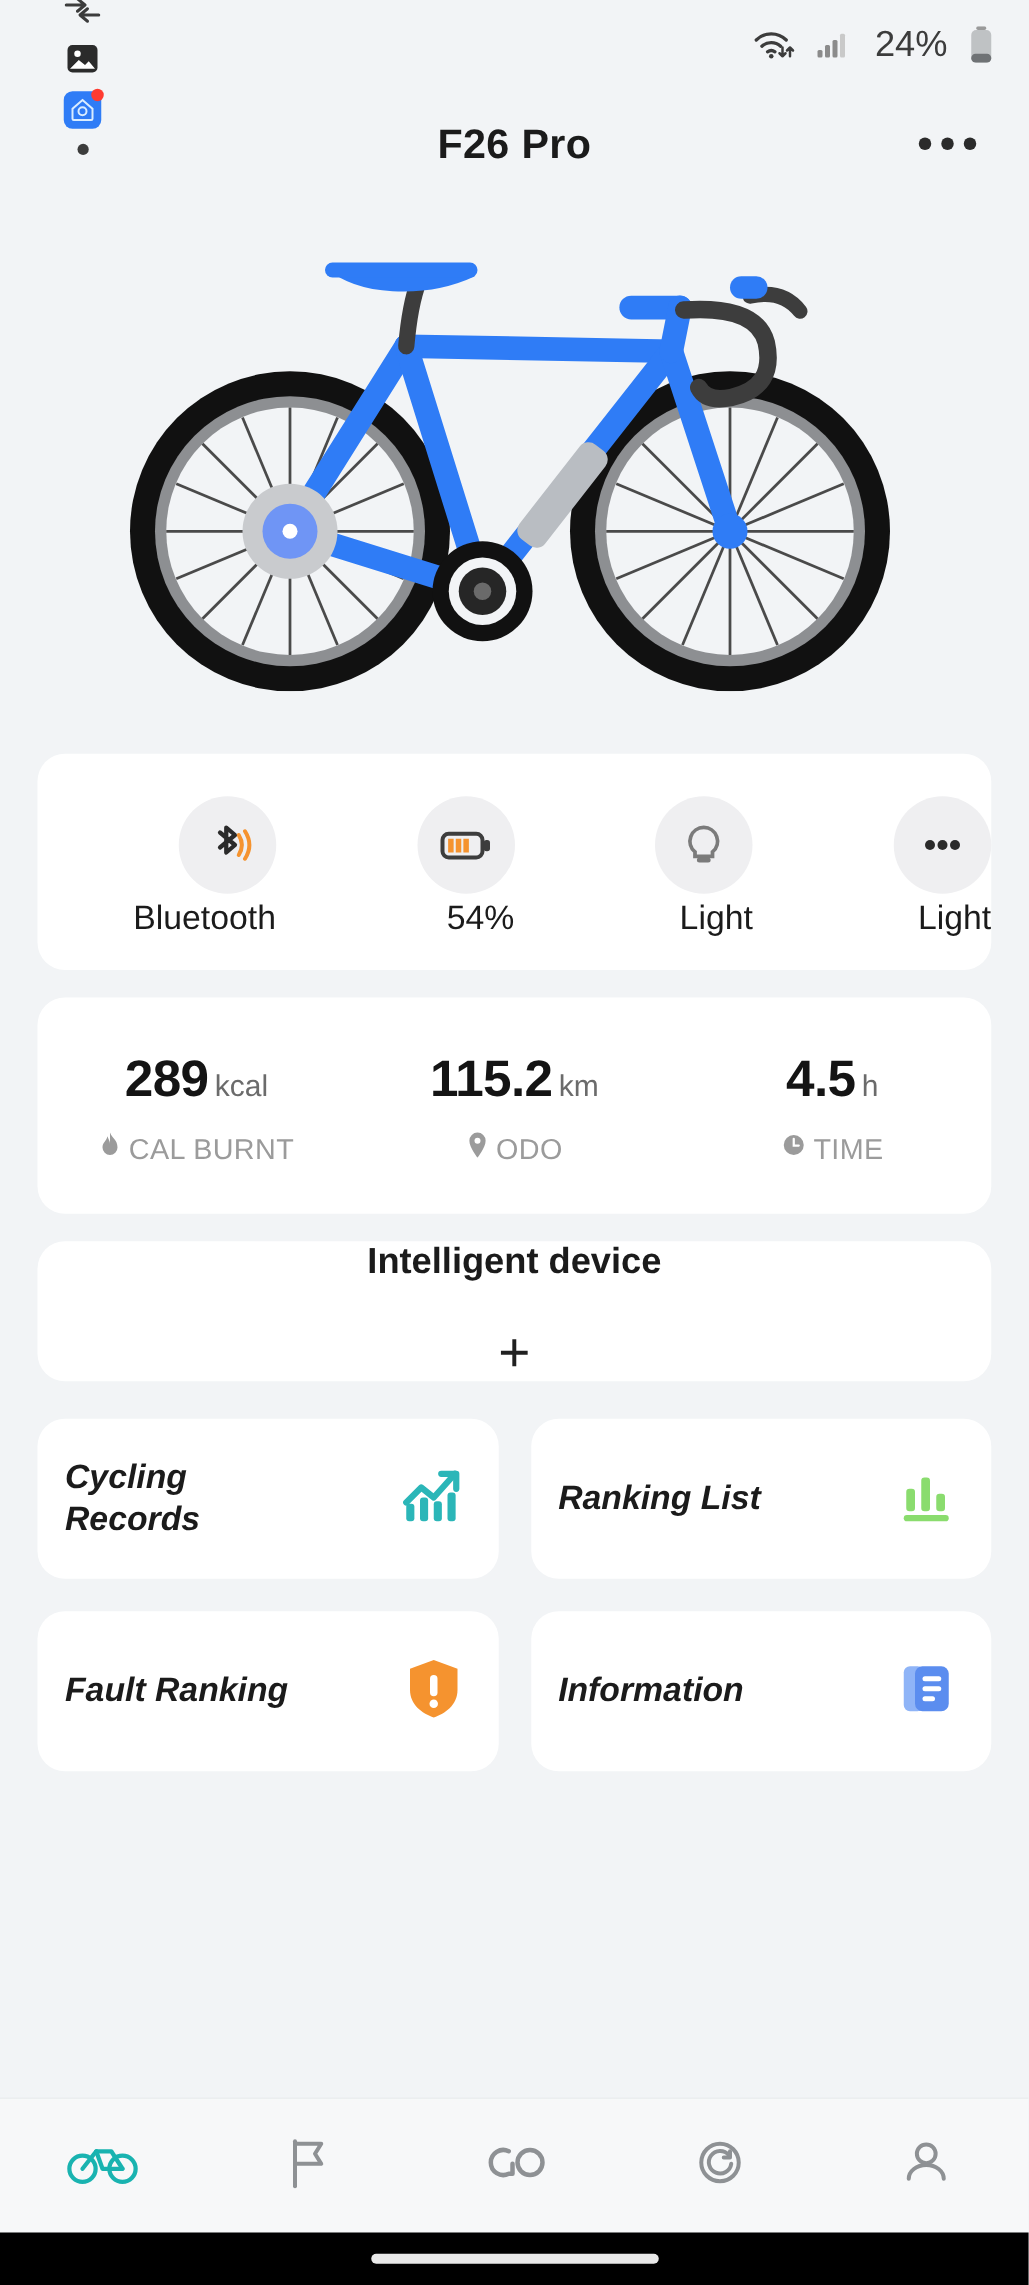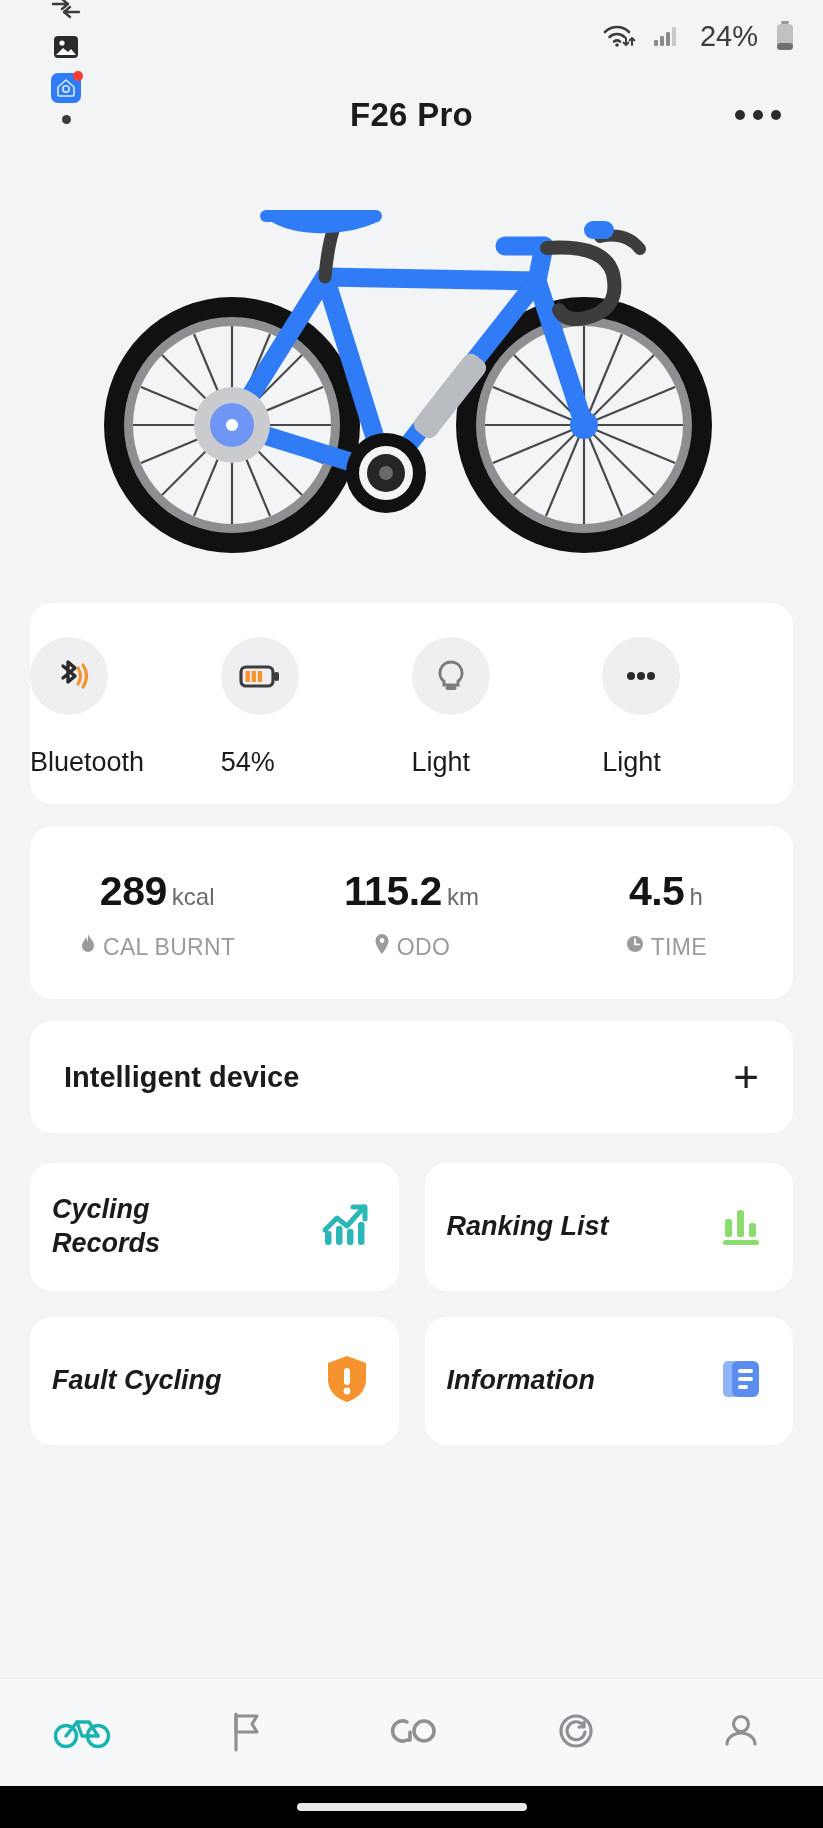--- a/index.html
+++ b/index.html
@@ -46,37 +46,37 @@
 
   
   .hero{ height:430px; display:flex; align-items:center; justify-content:center; }
 
   
   .card{
     background:#ffffff; border-radius:22px; margin:0 30px;
   }
 
   .quick{ margin-top:15px; padding:34px 0 26px; display:flex; }
-  .quick-item{ flex:1; display:flex; flex-direction:column; align-items:flex-start; gap:32px; cursor:pointer;}
+  .quick-item{ flex:1; display:flex; flex-direction:column; align-items:flex-end; gap:4px; cursor:pointer;}
   .qi-circle{
     width:78px;height:78px;border-radius:50%;background:#efeff1;
     display:flex;align-items:center;justify-content:center;
   }
   .qi-label{ font-size:27px; color:#1b1b1b; }
 
   .stats{ margin-top:22px; padding:42px 0 38px; display:flex; }
   .stat{ flex:1; display:flex; flex-direction:column; align-items:center; gap:18px;}
   .stat-val{ display:flex; align-items:baseline; }
   .stat-num{ font-size:41px; font-weight:bold; letter-spacing:-.5px; color:#141414;}
   .stat-unit{ font-size:24px; color:#6b6b6b; margin-left:5px;}
   .stat-cap{ display:flex; align-items:center; gap:6px; font-size:23px; color:#9b9b9b; letter-spacing:.3px;}
 
   .device{
     margin-top:22px; height:112px; display:flex; align-items:center;
-    justify-content:space-between; padding:0 34px; cursor:pointer;
+    justify-content:space-between; padding:0 34px; cursor:pointer;flex-direction:column;
   }
   .device-title{ font-size:29px; font-weight:bold; color:#1b1b1b; }
   .plus{ font-size:44px; color:#202020; line-height:1; font-weight:400; }
 
   .grid{ margin:30px 30px 0; display:grid; grid-template-columns:1fr 1fr; gap:26px;font-style:italic; }
   .tile{
     background:#fff; border-radius:22px; height:128px;
     display:flex; align-items:center; justify-content:space-between;
     padding:0 26px 0 22px; cursor:pointer;
   }
@@ -377,21 +377,21 @@
       <svg width="52" height="52" viewBox="0 0 52 52">
         <rect x="10" y="20" width="7" height="18" rx="2.6" fill="#8adc6e"></rect>
         <rect x="22" y="11" width="7" height="27" rx="2.6" fill="#8adc6e"></rect>
         <rect x="34" y="24" width="7" height="14" rx="2.6" fill="#8adc6e"></rect>
         <rect x="8" y="41" width="36" height="5" rx="2.5" fill="#8adc6e"></rect>
       </svg>
     </span>
   </div>
 
   <div class="tile">
-    <span class="tile-label">Fault Cycling</span>
+    <span class="tile-label">Fault Ranking</span>
     <span>
       <svg width="52" height="54" viewBox="0 0 52 54">
         <path d="M26 4 L45 11 v17 c0 12-10 19-19 22 C17 47 7 40 7 28 V11 Z" fill="#f5932f"></path>
         <rect x="23" y="16" width="6" height="17" rx="3" fill="#fff"></rect>
         <circle cx="26" cy="39" r="3.4" fill="#fff"></circle>
       </svg>
     </span>
   </div>
 
   <div class="tile">

